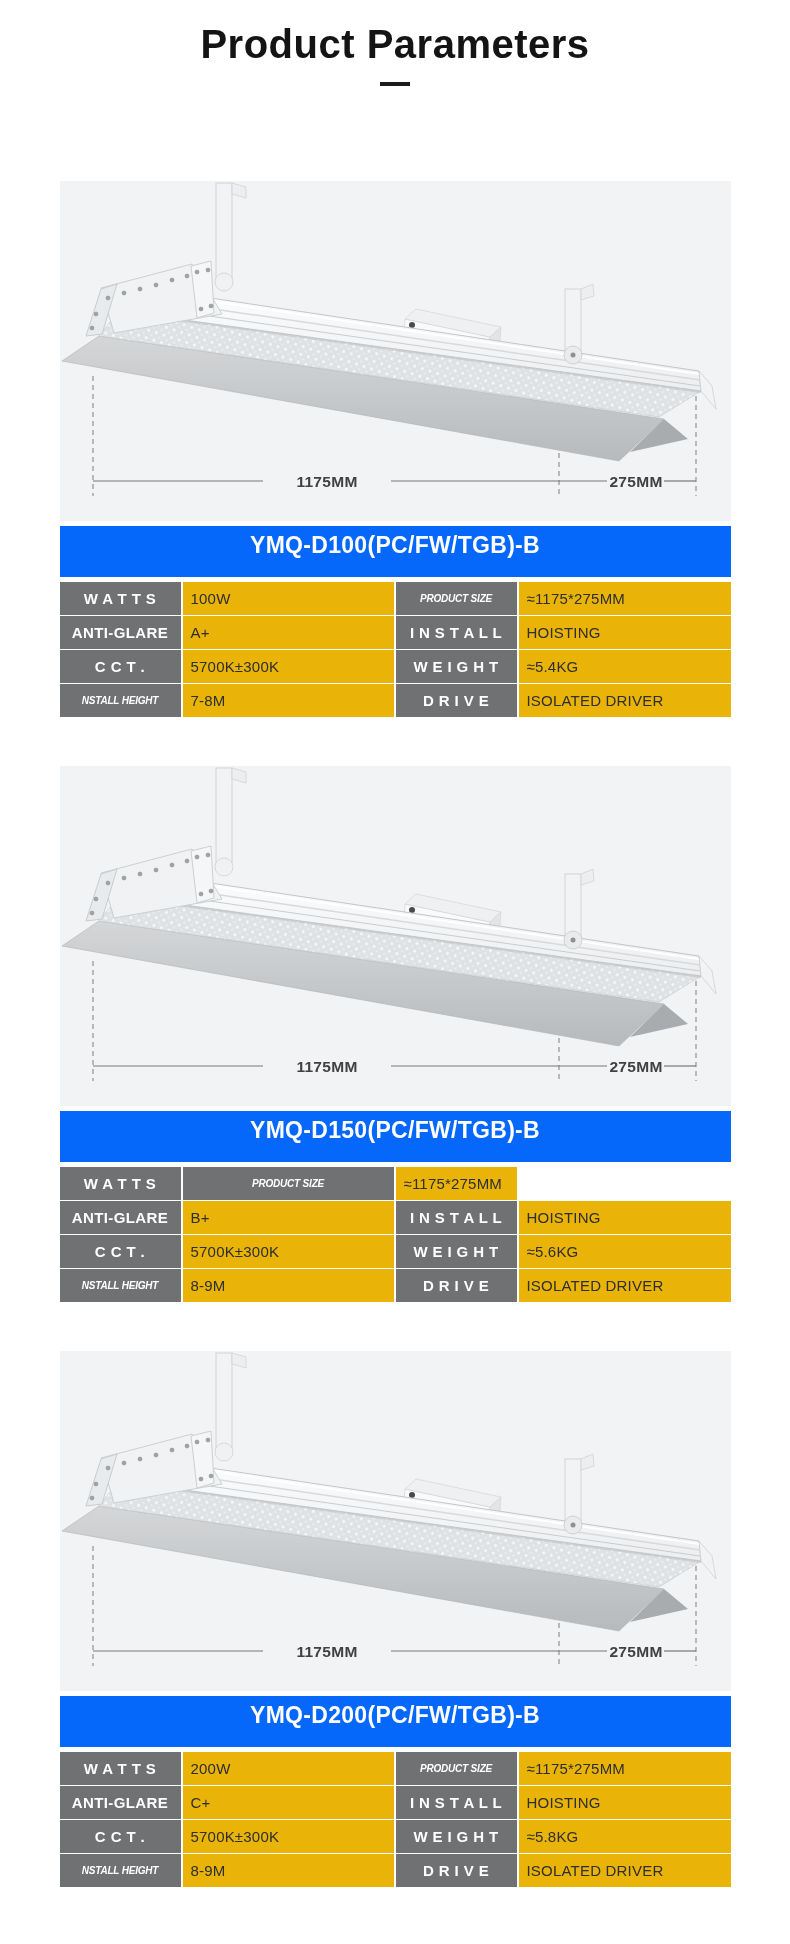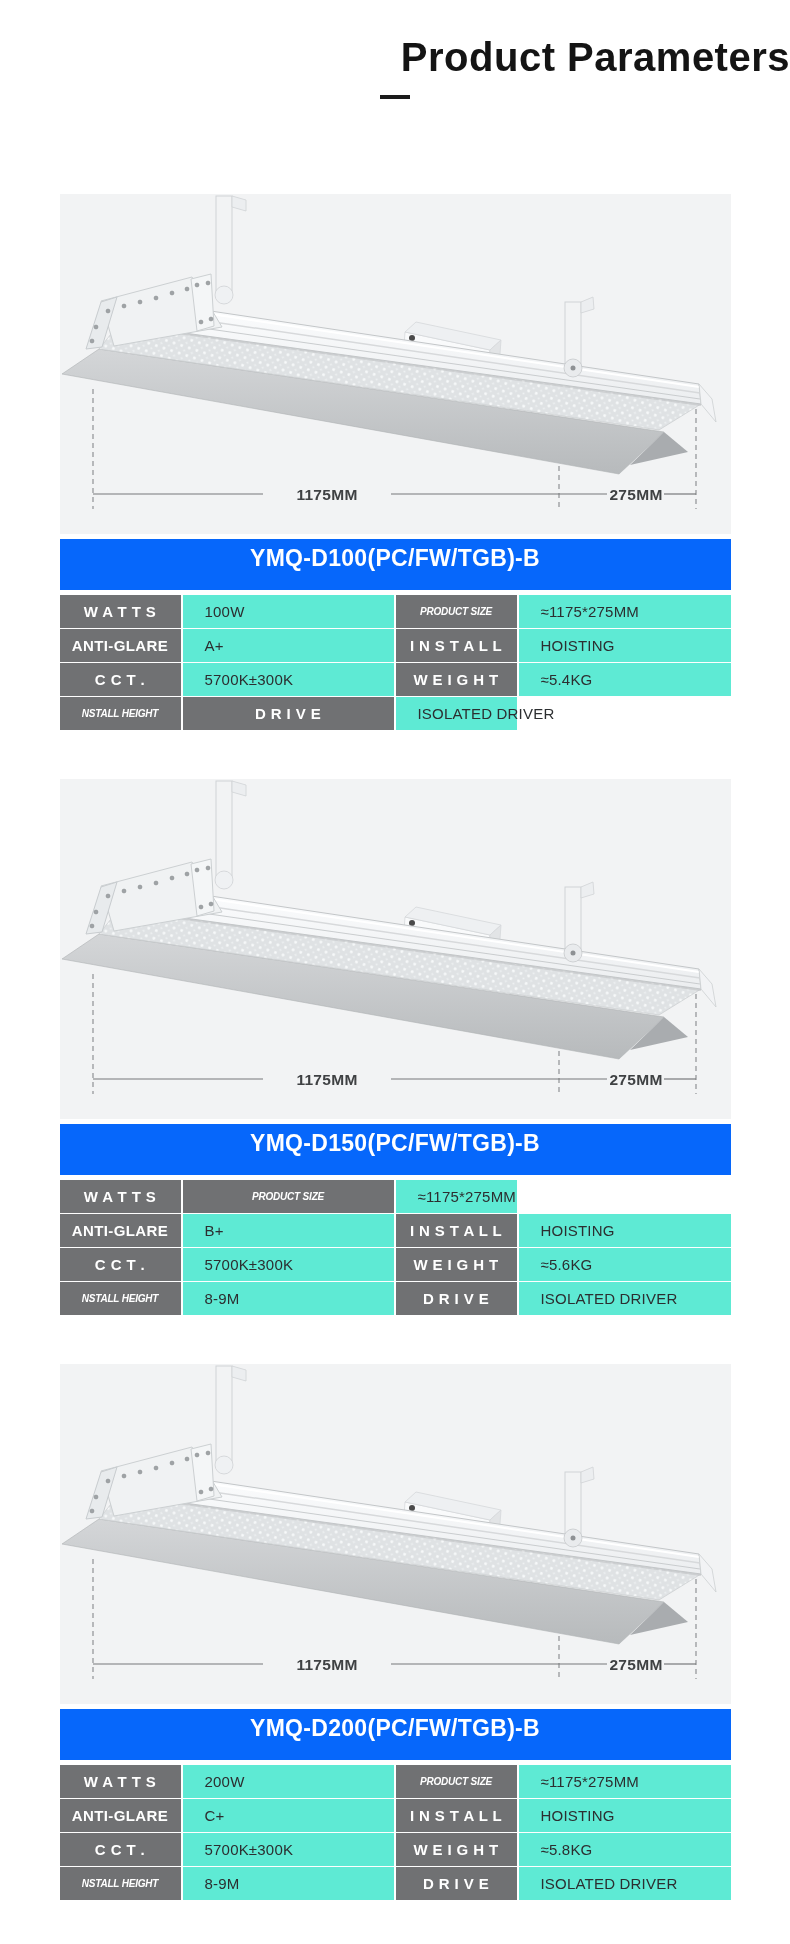--- a/index.html
+++ b/index.html
@@ -3,21 +3,21 @@
 <meta charset="utf-8">
 <style>
   * { box-sizing: border-box; }
   html,body { margin:0; padding:0; }
   body {
     width:790px; height:1944px; background:#ffffff;
     font-family:"Liberation Sans","DejaVu Sans",sans-serif;
     overflow:hidden;
   }
   
-  .title-wrap { padding-top:35px; text-align:right; }
+  .title-wrap { padding-top:22px; text-align:center; }
   .page-title {
     margin:0; font-size:40px; font-weight:bold; color:#141414;
     letter-spacing:0.5px; line-height:1.12;
   }
   .title-dash { width:30px; height:4px; background:#1b1b1b; margin:15px auto 0; }
   
   .section { width:671px; margin:8px auto; }
   .section.first { margin-top:95px; }
   .section + .section { margin-top:54px; }
   .img-panel {
@@ -37,22 +37,22 @@
     display:grid; grid-template-columns:121px 211px 121px 212px;
     column-gap:2px; height:28px;
   }
   .cell { height:33px; display:flex; align-items:center; }
   .lab {
     background:#707173; color:#ffffff; justify-content:center;
     font-size:15px; font-weight:bold; letter-spacing:0.4px; white-space:nowrap;
   }
   .lab.cond { font-size:10px; letter-spacing:-0.2px;font-style:italic; }
   .val {
-    background:#5eead4; color:#2c2e30; font-size:15px;
-    padding-left:22px; letter-spacing:0.2px; white-space:nowrap;
+    background:#eab308; color:#2c2e30; font-size:15px;
+    padding-left:8px; letter-spacing:0.2px; white-space:nowrap;
   }
   
   .dim-text { font-size:15.5px; font-weight:bold; fill:#3f4143; letter-spacing:0.3px; }
 </style>
 </head>
 <body>
 
 <div class="title-wrap">
   <h1 class="page-title">Product Parameters</h1>
   <div class="title-dash"></div>
@@ -161,20 +161,21 @@
       <div class="cell val">HOISTING</div>
     </div>
     <div class="trow">
       <div class="cell lab">C C T .</div>
       <div class="cell val">5700K±300K</div>
       <div class="cell lab">W E I G H T</div>
       <div class="cell val">≈5.4KG</div>
     </div>
     <div class="trow">
       <div class="cell lab cond">NSTALL HEIGHT</div>
+      <div class="cell val">7-8M</div>
       <div class="cell lab">D R I V E</div>
       <div class="cell val">ISOLATED DRIVER</div>
     </div>
   </div>
 </div>
 
 <div class="section">
   <div class="img-panel art-slot">
   <svg width="671" height="340" viewBox="0 0 671 340">
     <defs>

